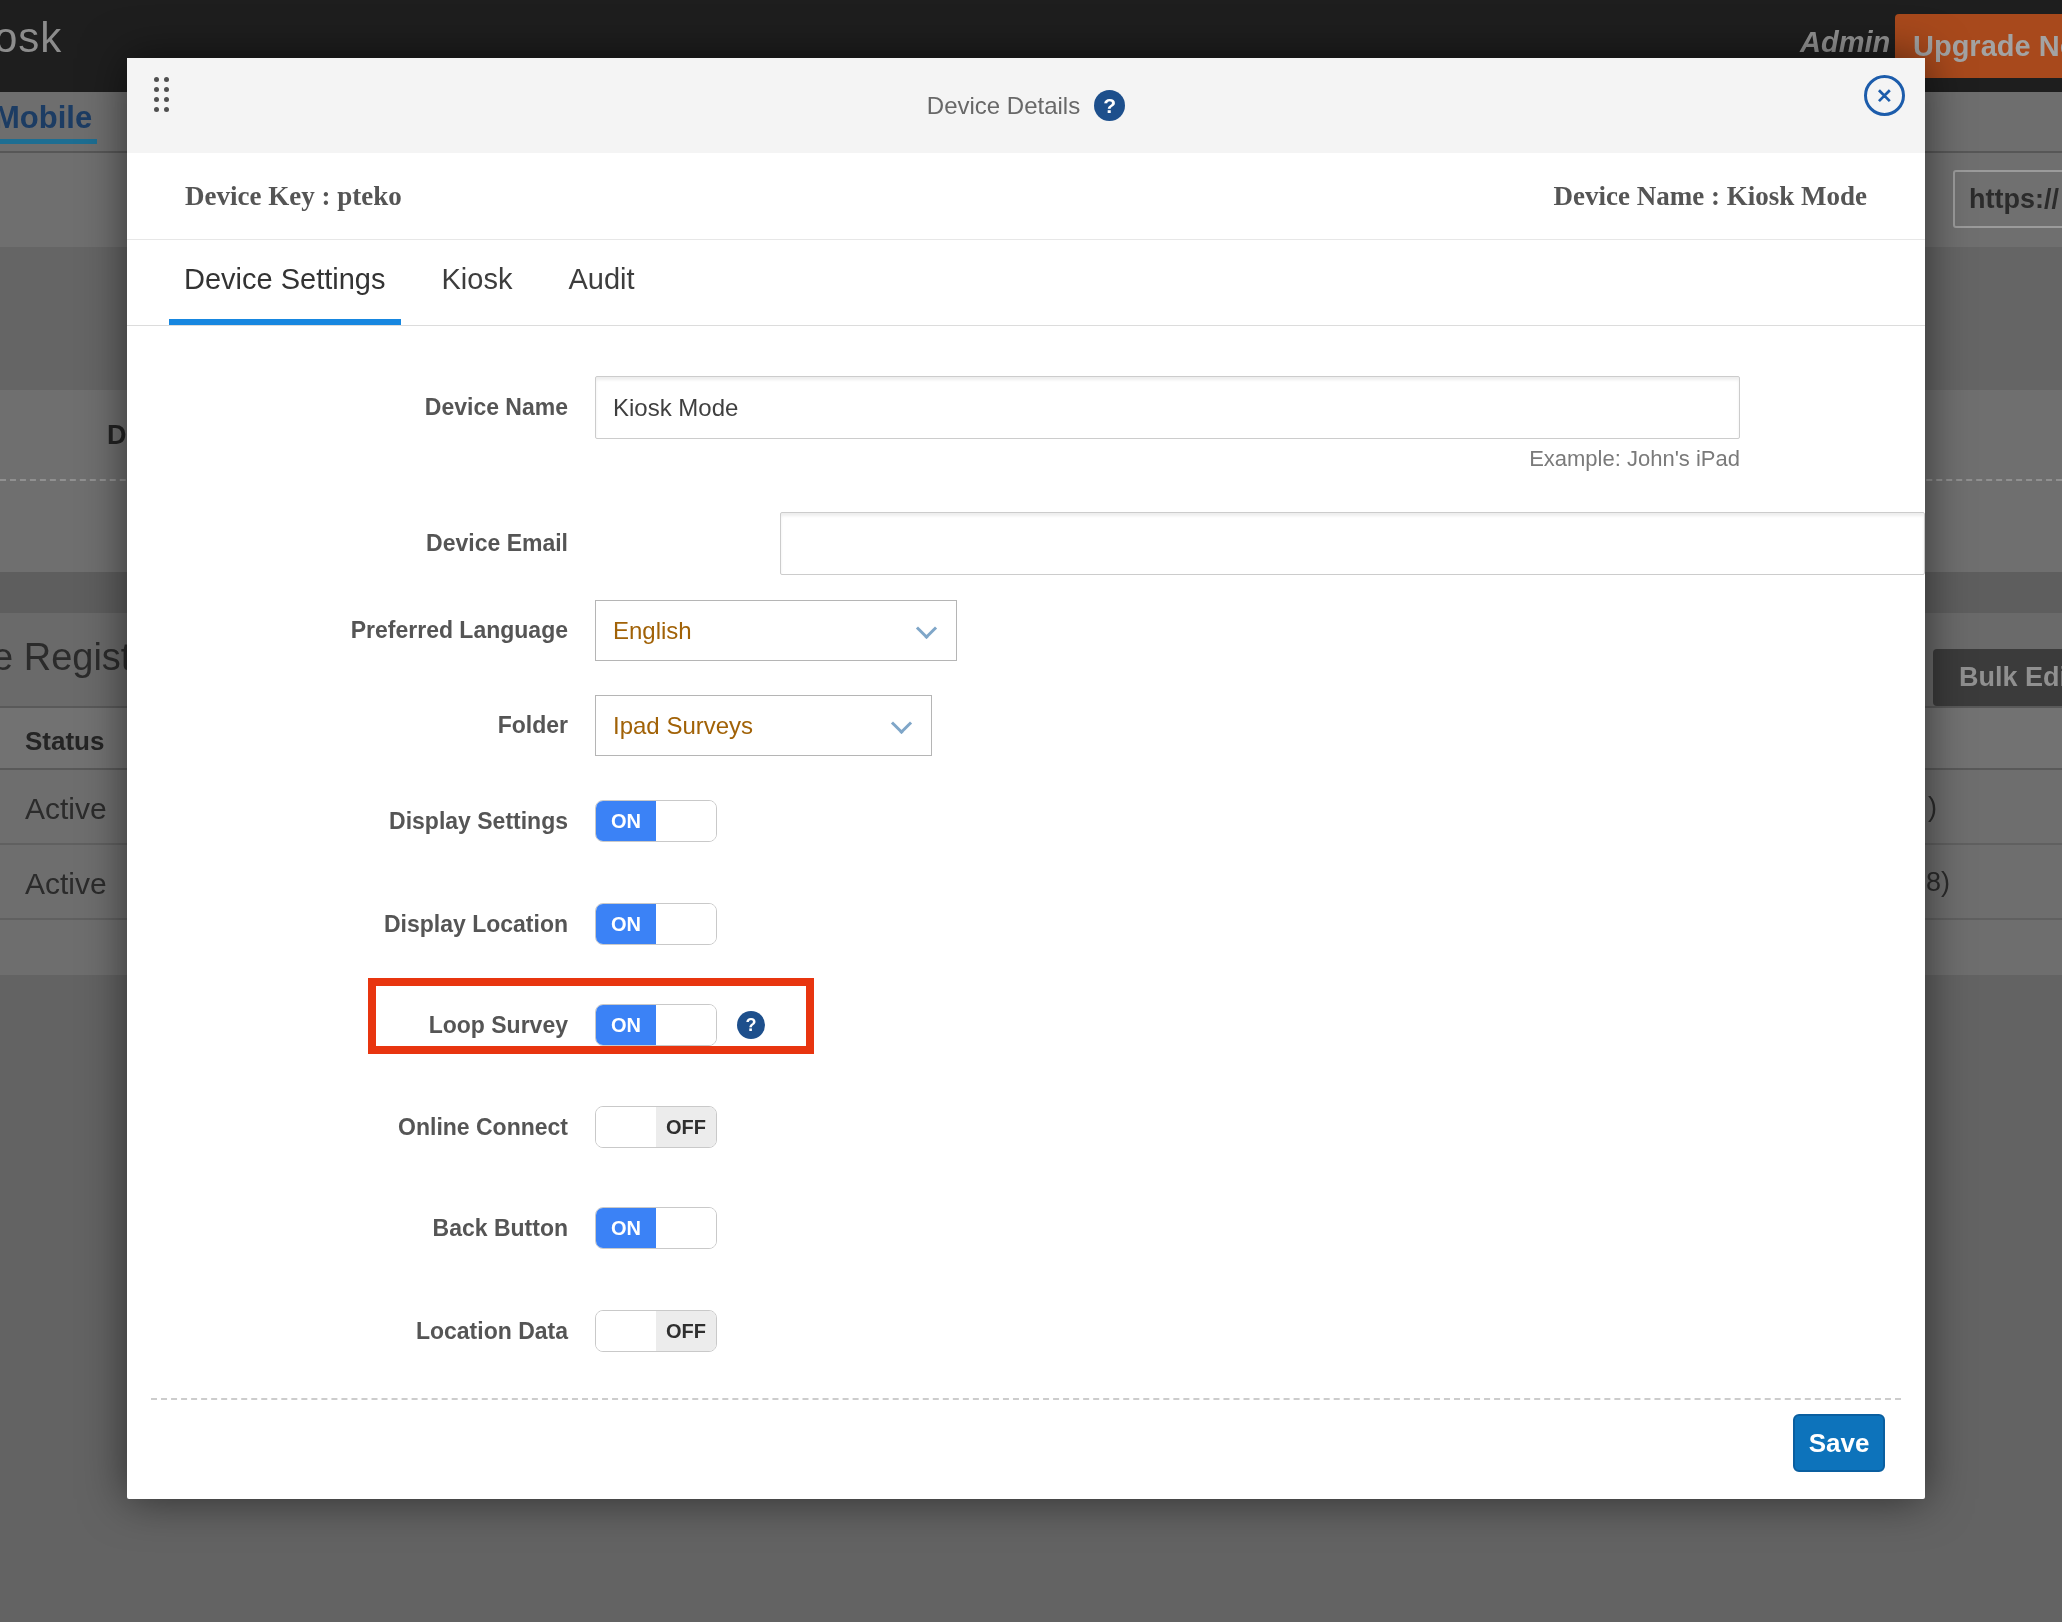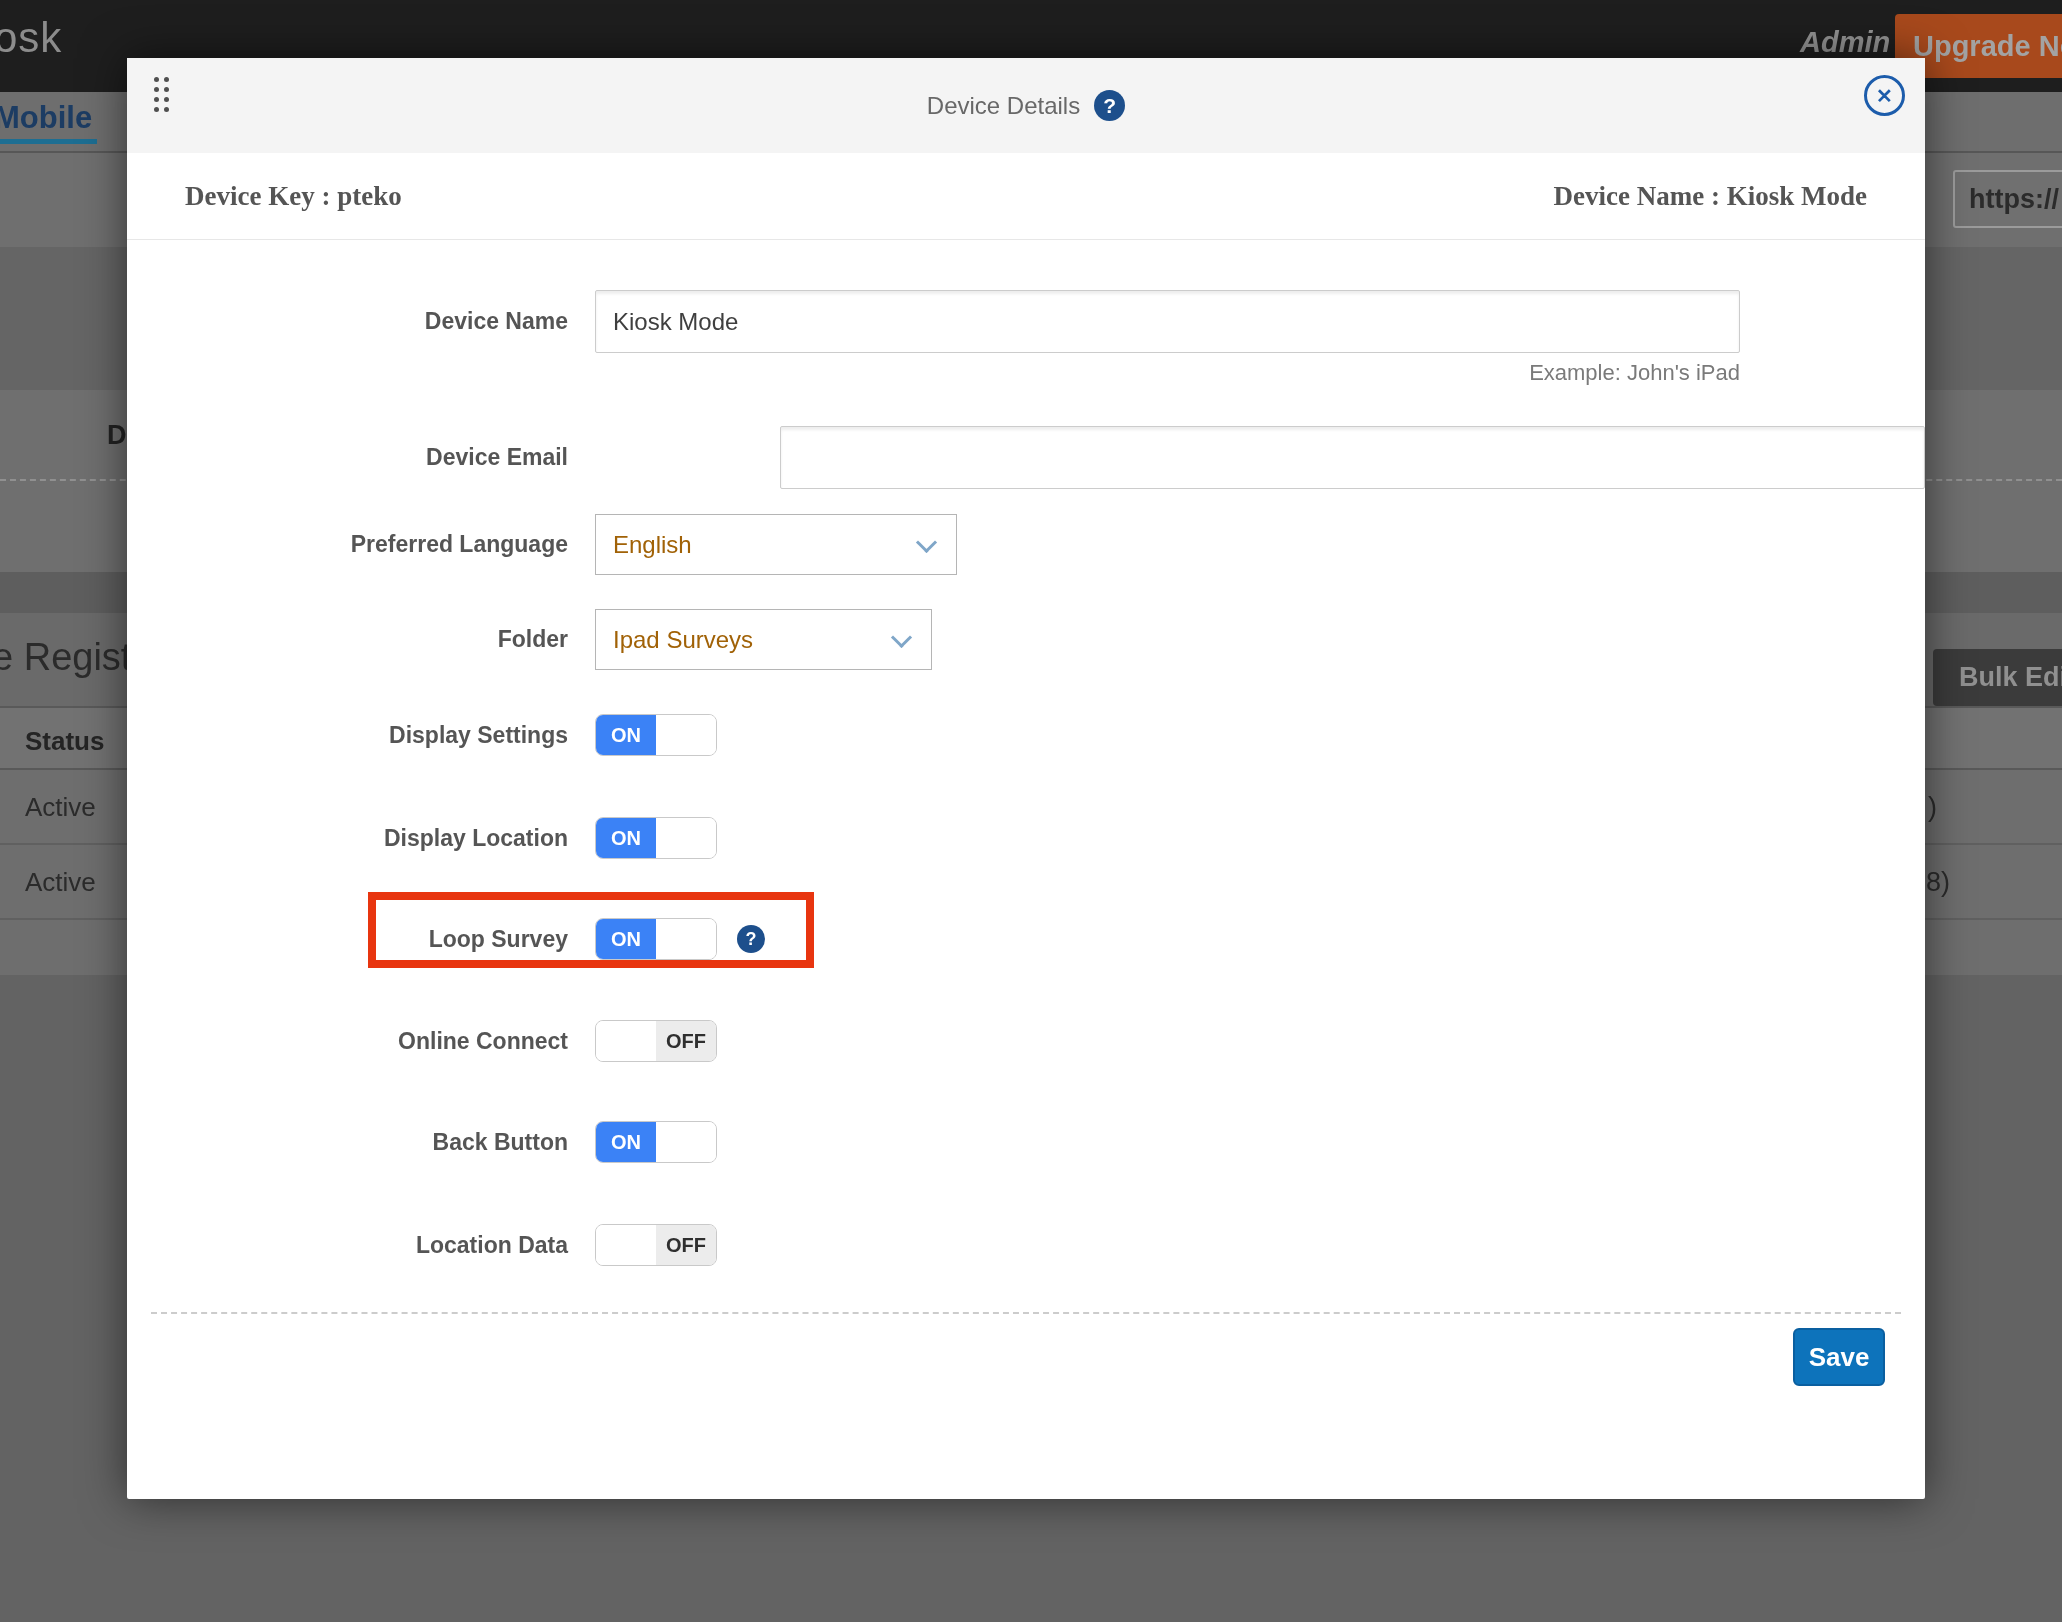--- a/index.html
+++ b/index.html
@@ -22,21 +22,21 @@
   .bg-partial-d { position:absolute; left:107px; top:420px; font-size:27px; font-weight:bold; color:#222; }
   .bg-dashed { position:absolute; left:0; top:479px; width:2062px; border-top:2px dashed #909090; }
   .bg-band-dark2 { position:absolute; left:0; top:572px; width:2062px; height:41px; background:#5e5e5e; }
   .bg-section-b { position:absolute; left:0; top:613px; width:2062px; height:93px; background:#6a6a6a; }
   .bg-registr { position:absolute; left:-8px; top:636px; font-size:38px; color:#2b2b2b; }
   .bg-table-head { position:absolute; left:0; top:706px; width:2062px; height:64px; background:#727272;
                    border-top:2px solid #595959; border-bottom:2px solid #595959; }
   .bg-th { position:absolute; left:25px; top:18px; font-size:26px; font-weight:bold; color:#242424; }
   .bg-row1 { position:absolute; left:0; top:770px; width:2062px; height:75px; background:#6e6e6e; border-bottom:2px solid #606060; }
   .bg-row2 { position:absolute; left:0; top:845px; width:2062px; height:75px; background:#6e6e6e; border-bottom:2px solid #606060; }
-  .bg-cell { position:absolute; left:25px; top:22px; font-size:26px; color:#2b2b2b; }
+  .bg-cell { position:absolute; left:25px; top:22px; font-size:30px; color:#2b2b2b; }
   .bg-frag { position:absolute; font-size:27px; color:#2b2b2b; }
   .bg-rowtail { position:absolute; left:0; top:920px; width:2062px; height:55px; background:#6e6e6e; }
   .bg-bottom { position:absolute; left:0; top:975px; width:2062px; height:647px; background:#636363; }
   .url-input { position:absolute; left:1953px; top:170px; width:170px; height:58px; background:#707070;
                border:2px solid #9b9b9b; border-radius:3px; font-size:27px; font-weight:bold; color:#2b2b2b;
                line-height:54px; padding-left:14px; white-space:nowrap; overflow:hidden; }
   .bulk-edit { position:absolute; left:1933px; top:649px; width:160px; height:57px; background:#3b3b3b;
                border-radius:4px; color:#909090; font-weight:bold; font-size:27px; line-height:57px;
                padding-left:26px; white-space:nowrap; overflow:hidden; }
 
@@ -151,20 +151,25 @@
       <span class="help-badge">?</span>
     </div>
     <div class="close-btn">✕</div>
   </div>
 
   <div class="subheader">
     <div>Device Key : pteko</div>
     <div>Device Name : Kiosk Mode</div>
   </div>
 
+  <div class="tabs">
+    <div class="tab active">Device Settings</div>
+    <div class="tab">Kiosk</div>
+    <div class="tab">Audit</div>
+  </div>
 
   <div class="form-row" style="margin-top:50px;">
     <div class="form-label">Device Name</div>
     <input class="text-input" type="text" value="Kiosk Mode" style="">
   </div>
   <div class="helper">Example: John's iPad</div>
 
   <div class="form-row" style="margin-top:40px;justify-content:space-between;">
     <div class="form-label">Device Email</div>
     <input class="text-input" type="text" value="" style="">

